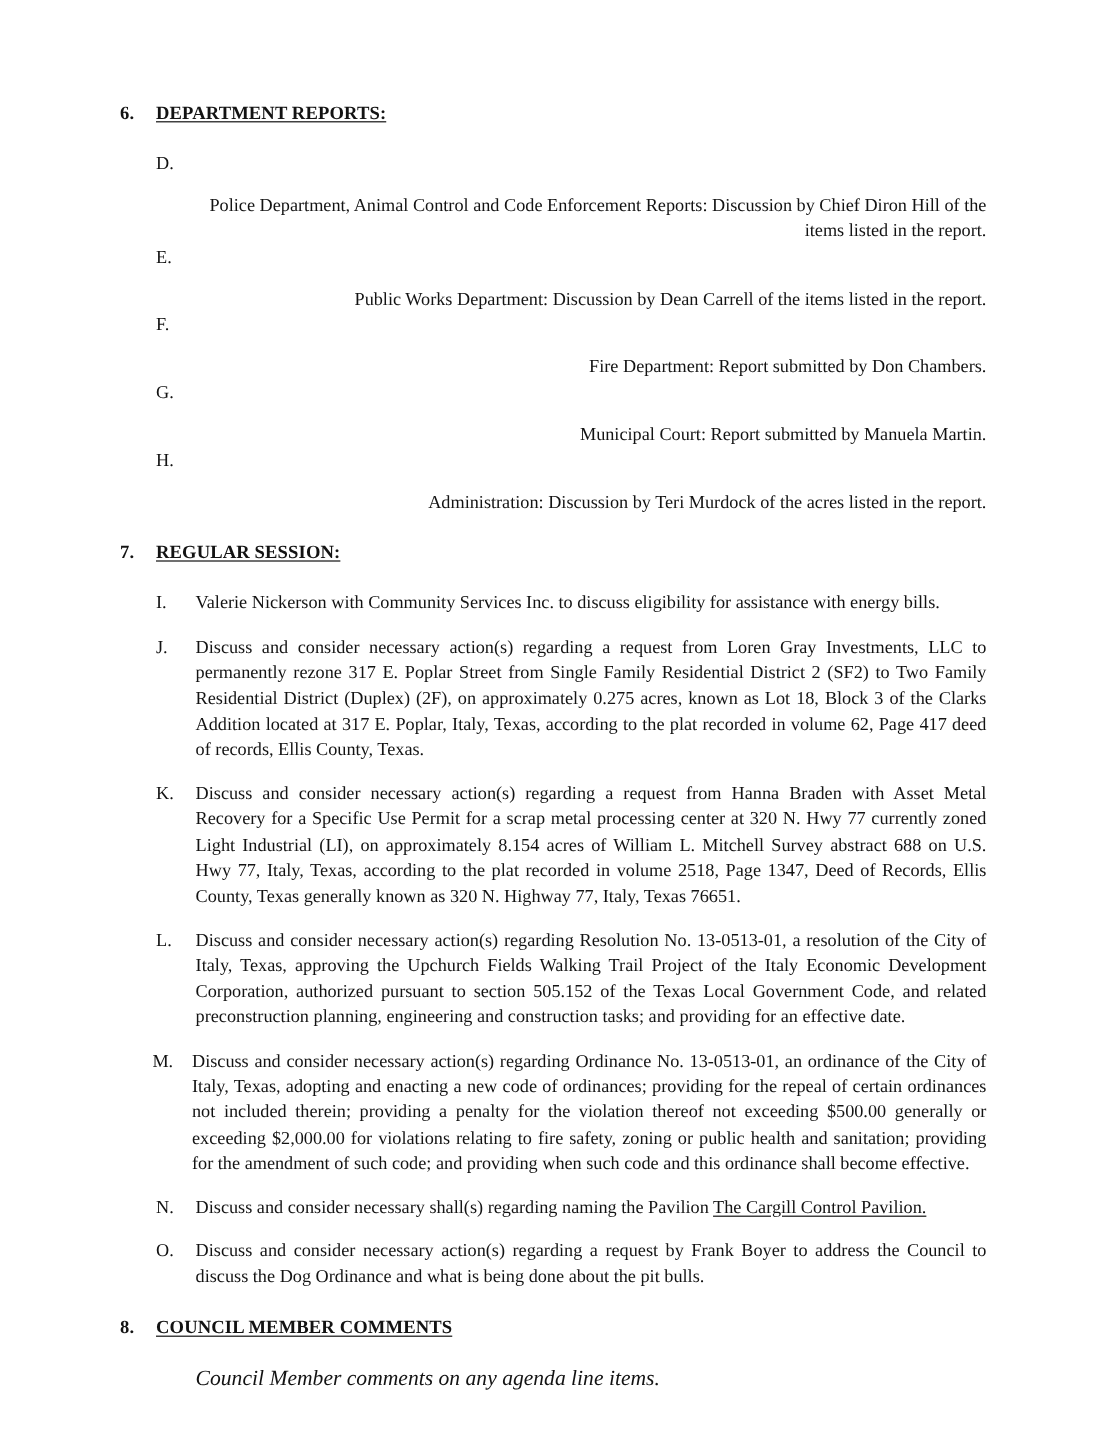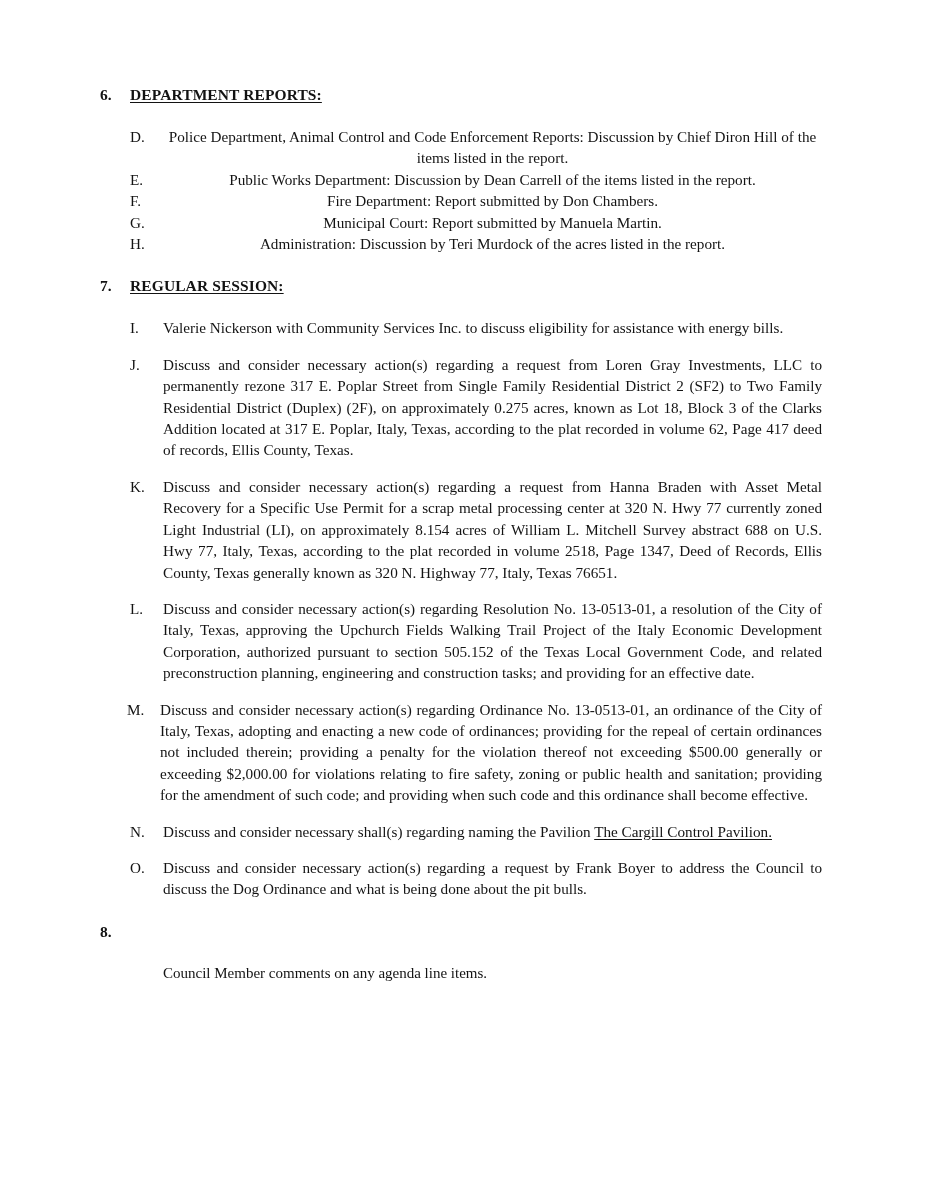--- a/index.html
+++ b/index.html
@@ -78,37 +78,39 @@
     padding-left: 27px;
   }
   .item-text {
     flex: 1 1 auto;
   }
   .justify .item-text {
     text-align: justify;
     text-justify: inter-word;
   }
   .compact .item-text {
-    text-align: center;
+    text-align: right;
+    margin-top: 35px;
   }
 
   .u-text {
     text-decoration: underline;
     text-underline-offset: 2px;
   }
 
   
   .gap-after-head { height: 21px; }
   .gap-md { height: 21px; }
   .gap-para { height: 15px; }
 
   .plain-para {
-    font-size: 15px;
+    font-size: 18px;
     line-height: 21.4px;
     margin-left: 63px;
+    font-style: italic;
   }
 </style>
 </head>
 <body>
 
 <div class="page">
   <div class="content">
 
     <div class="section-head">
       <span class="section-num">6.</span>
@@ -190,20 +192,21 @@
       <div class="item">
         <span class="item-letter">O.</span>
         <span class="item-text">Discuss and consider necessary action(s) regarding a request by Frank Boyer to address the Council to discuss the Dog Ordinance and what is being done about the pit bulls.</span>
       </div>
     </div>
 
     <div class="gap-md"></div>
 
     <div class="section-head">
       <span class="section-num">8.</span>
+      <span class="section-title">COUNCIL MEMBER COMMENTS</span>
     </div>
 
     <div class="gap-after-head"></div>
 
     <div class="plain-para">Council Member comments on any agenda line items.</div>
 
   </div>
 </div>
 
 </body></html>

